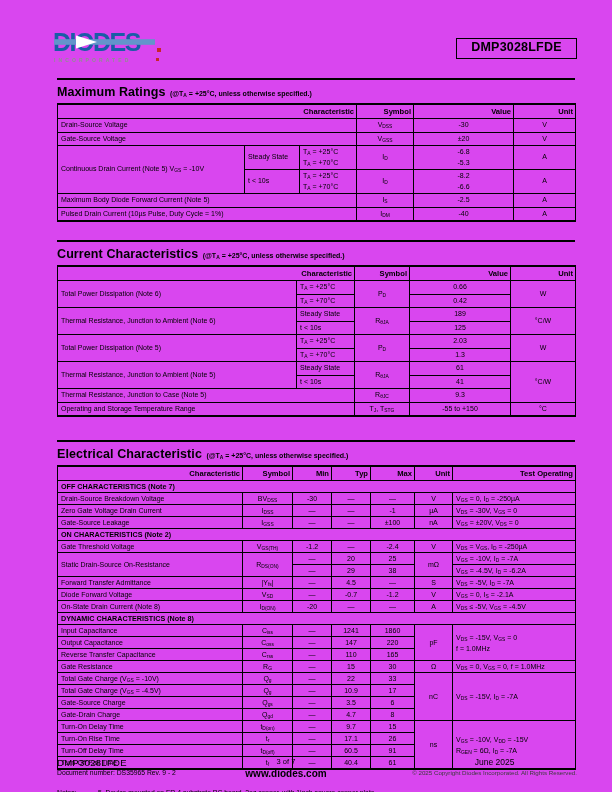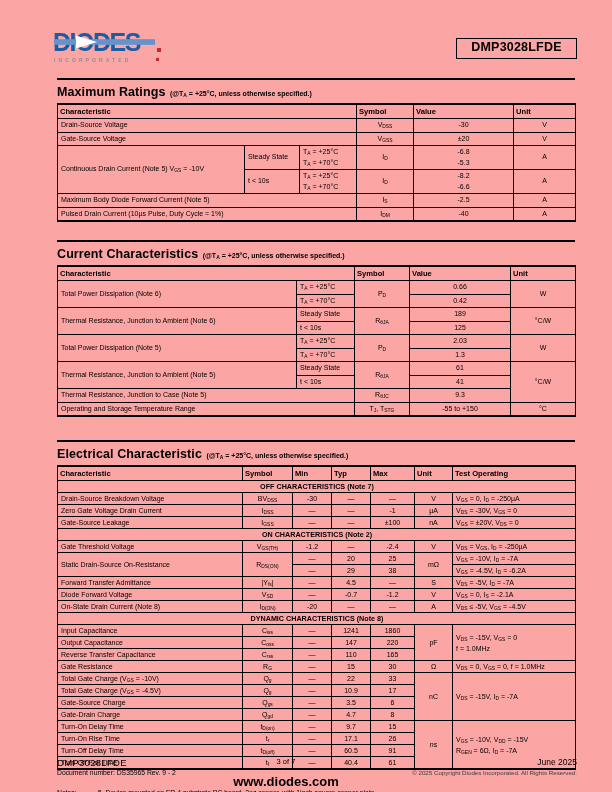--- a/index.html
+++ b/index.html
@@ -1,18 +1,18 @@
 <!DOCTYPE html>
 <html><head>
 <meta charset="utf-8">
 <style>
   * { margin:0; padding:0; box-sizing:border-box; }
   html,body { background:#ffffff; }
   .page {
-    position:relative; width:612px; height:792px; background:#fca5a5;
+    position:relative; width:612px; height:792px; background:#d946ef;
     font-family:"Liberation Sans","DejaVu Sans",sans-serif; color:#000; overflow:hidden;
   }
   
   .logo { position:absolute; left:53px; top:28px; width:120px; height:40px; }
   .partbox {
     position:absolute; left:456px; top:38px; width:121px; height:21px;
     border:1.6px solid #000; text-align:center; font-weight:bold; font-size:12.5px; line-height:17px;
     letter-spacing:0.2px;
   }
   .content { position:absolute; left:57px; top:78px; width:518px; }
@@ -22,43 +22,43 @@
   .sec-title { border-top:2.4px solid #000; padding-top:2px; margin-bottom:3px; }
   .sec-title .t1 { font-weight:bold; font-size:12.5px; letter-spacing:0.1px; }
   .sec-title .t2 { font-weight:bold; font-size:7px; }
   
   table.dtable {
     border-collapse:collapse; table-layout:fixed; width:518px;
     border:1.5px solid #000; border-top:2.4px solid #000; border-bottom:2.4px solid #000;
   }
   .dtable th {
     border:1px solid #000; border-bottom:1.6px solid #000;
-    font-size:7.6px; font-weight:bold; padding:2px 2px; text-align:left;
+    font-size:7.6px; font-weight:bold; padding:2px 2px; text-align:right;
   }
   .dtable td {
     border:1px solid #000; font-size:7px; padding:1px 2px; text-align:center;
     vertical-align:middle; white-space:pre-line; line-height:1.5;
   }
   .dtable td.l { text-align:left; padding-left:3px; }
-  .dtable td.sec-row { text-align:center; font-weight:bold; font-size:7.2px; padding-left:3px; }
+  .dtable td.sec-row { text-align:left; font-weight:bold; font-size:7.2px; padding-left:3px; }
   table.tight td { padding:0px 2px; line-height:11px; }
   sub { font-size:70%; line-height:0; vertical-align:-0.22em; }
   
   .notes { display:flex; margin-top:5px; font-size:6.8px; line-height:1.45; }
   .notes .nlabel { width:41px; font-size:6.8px; }
   
   .footer { position:absolute; left:0; top:757px; width:612px; }
   .f-left { position:absolute; left:57px; top:0; }
   .f-left .l1 { font-size:9.5px; letter-spacing:0.3px; }
   .f-left .l2 { font-size:6.8px; margin-top:1px; }
   .f-center { position:absolute; left:0; width:572px; text-align:center; top:0; }
   .f-center .l1 { font-size:7.5px; }
-  .f-center .l2 { font-size:13px; font-weight:bold; margin-top:8px; }
+  .f-center .l2 { font-size:10px; font-weight:bold; margin-top:2px; }
   .f-right { position:absolute; right:35px; top:0; text-align:right; }
-  .f-right .l1 { font-size:8.5px; }
+  .f-right .l1 { font-size:8.5px;text-align:center; }
   .f-right .l2 { font-size:6.2px; color:#3c3c3c; margin-top:2px; }
 </style>
 </head>
 <body>
 
 <div class="page">
 
   <svg class="logo" viewBox="0 0 120 40" xmlns="http://www.w3.org/2000/svg">
     <text x="0" y="23" font-family="Liberation Sans, DejaVu Sans, sans-serif" font-size="25" font-weight="bold" letter-spacing="-1.5" fill="#1a5da6">DIODES</text>
     <rect x="1" y="11.2" width="101" height="5.6" fill="#6394cb"></rect>

